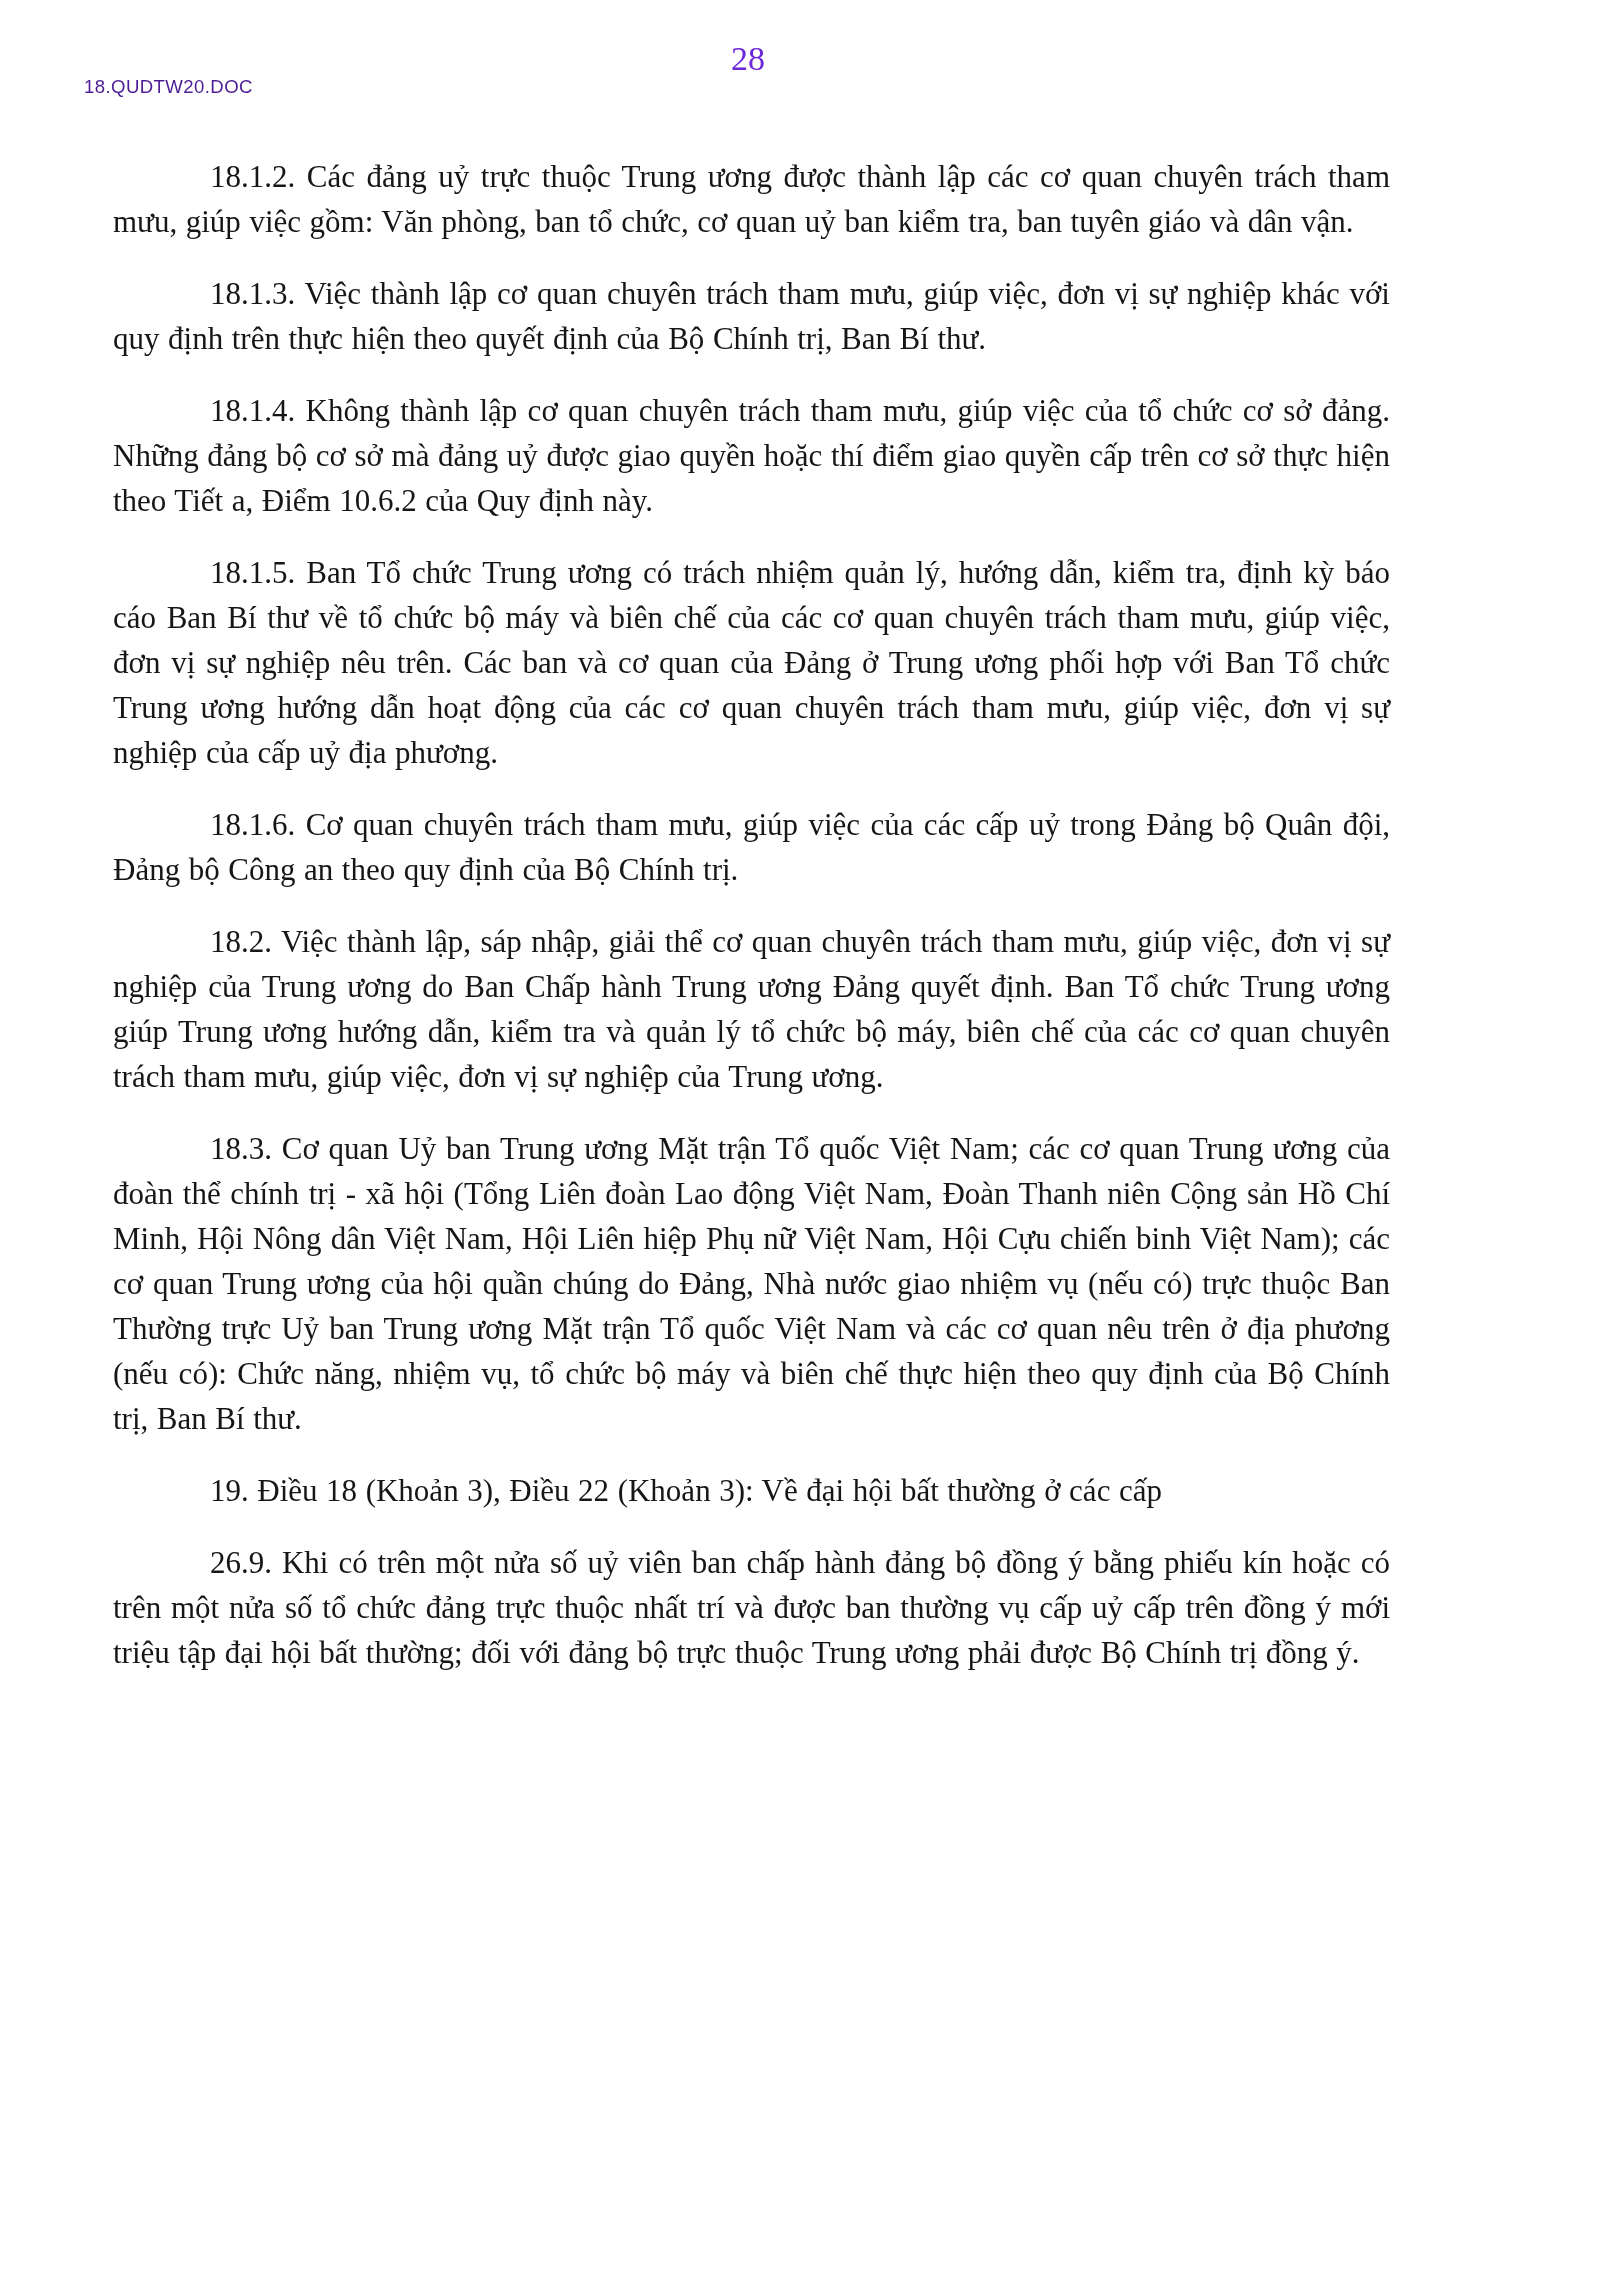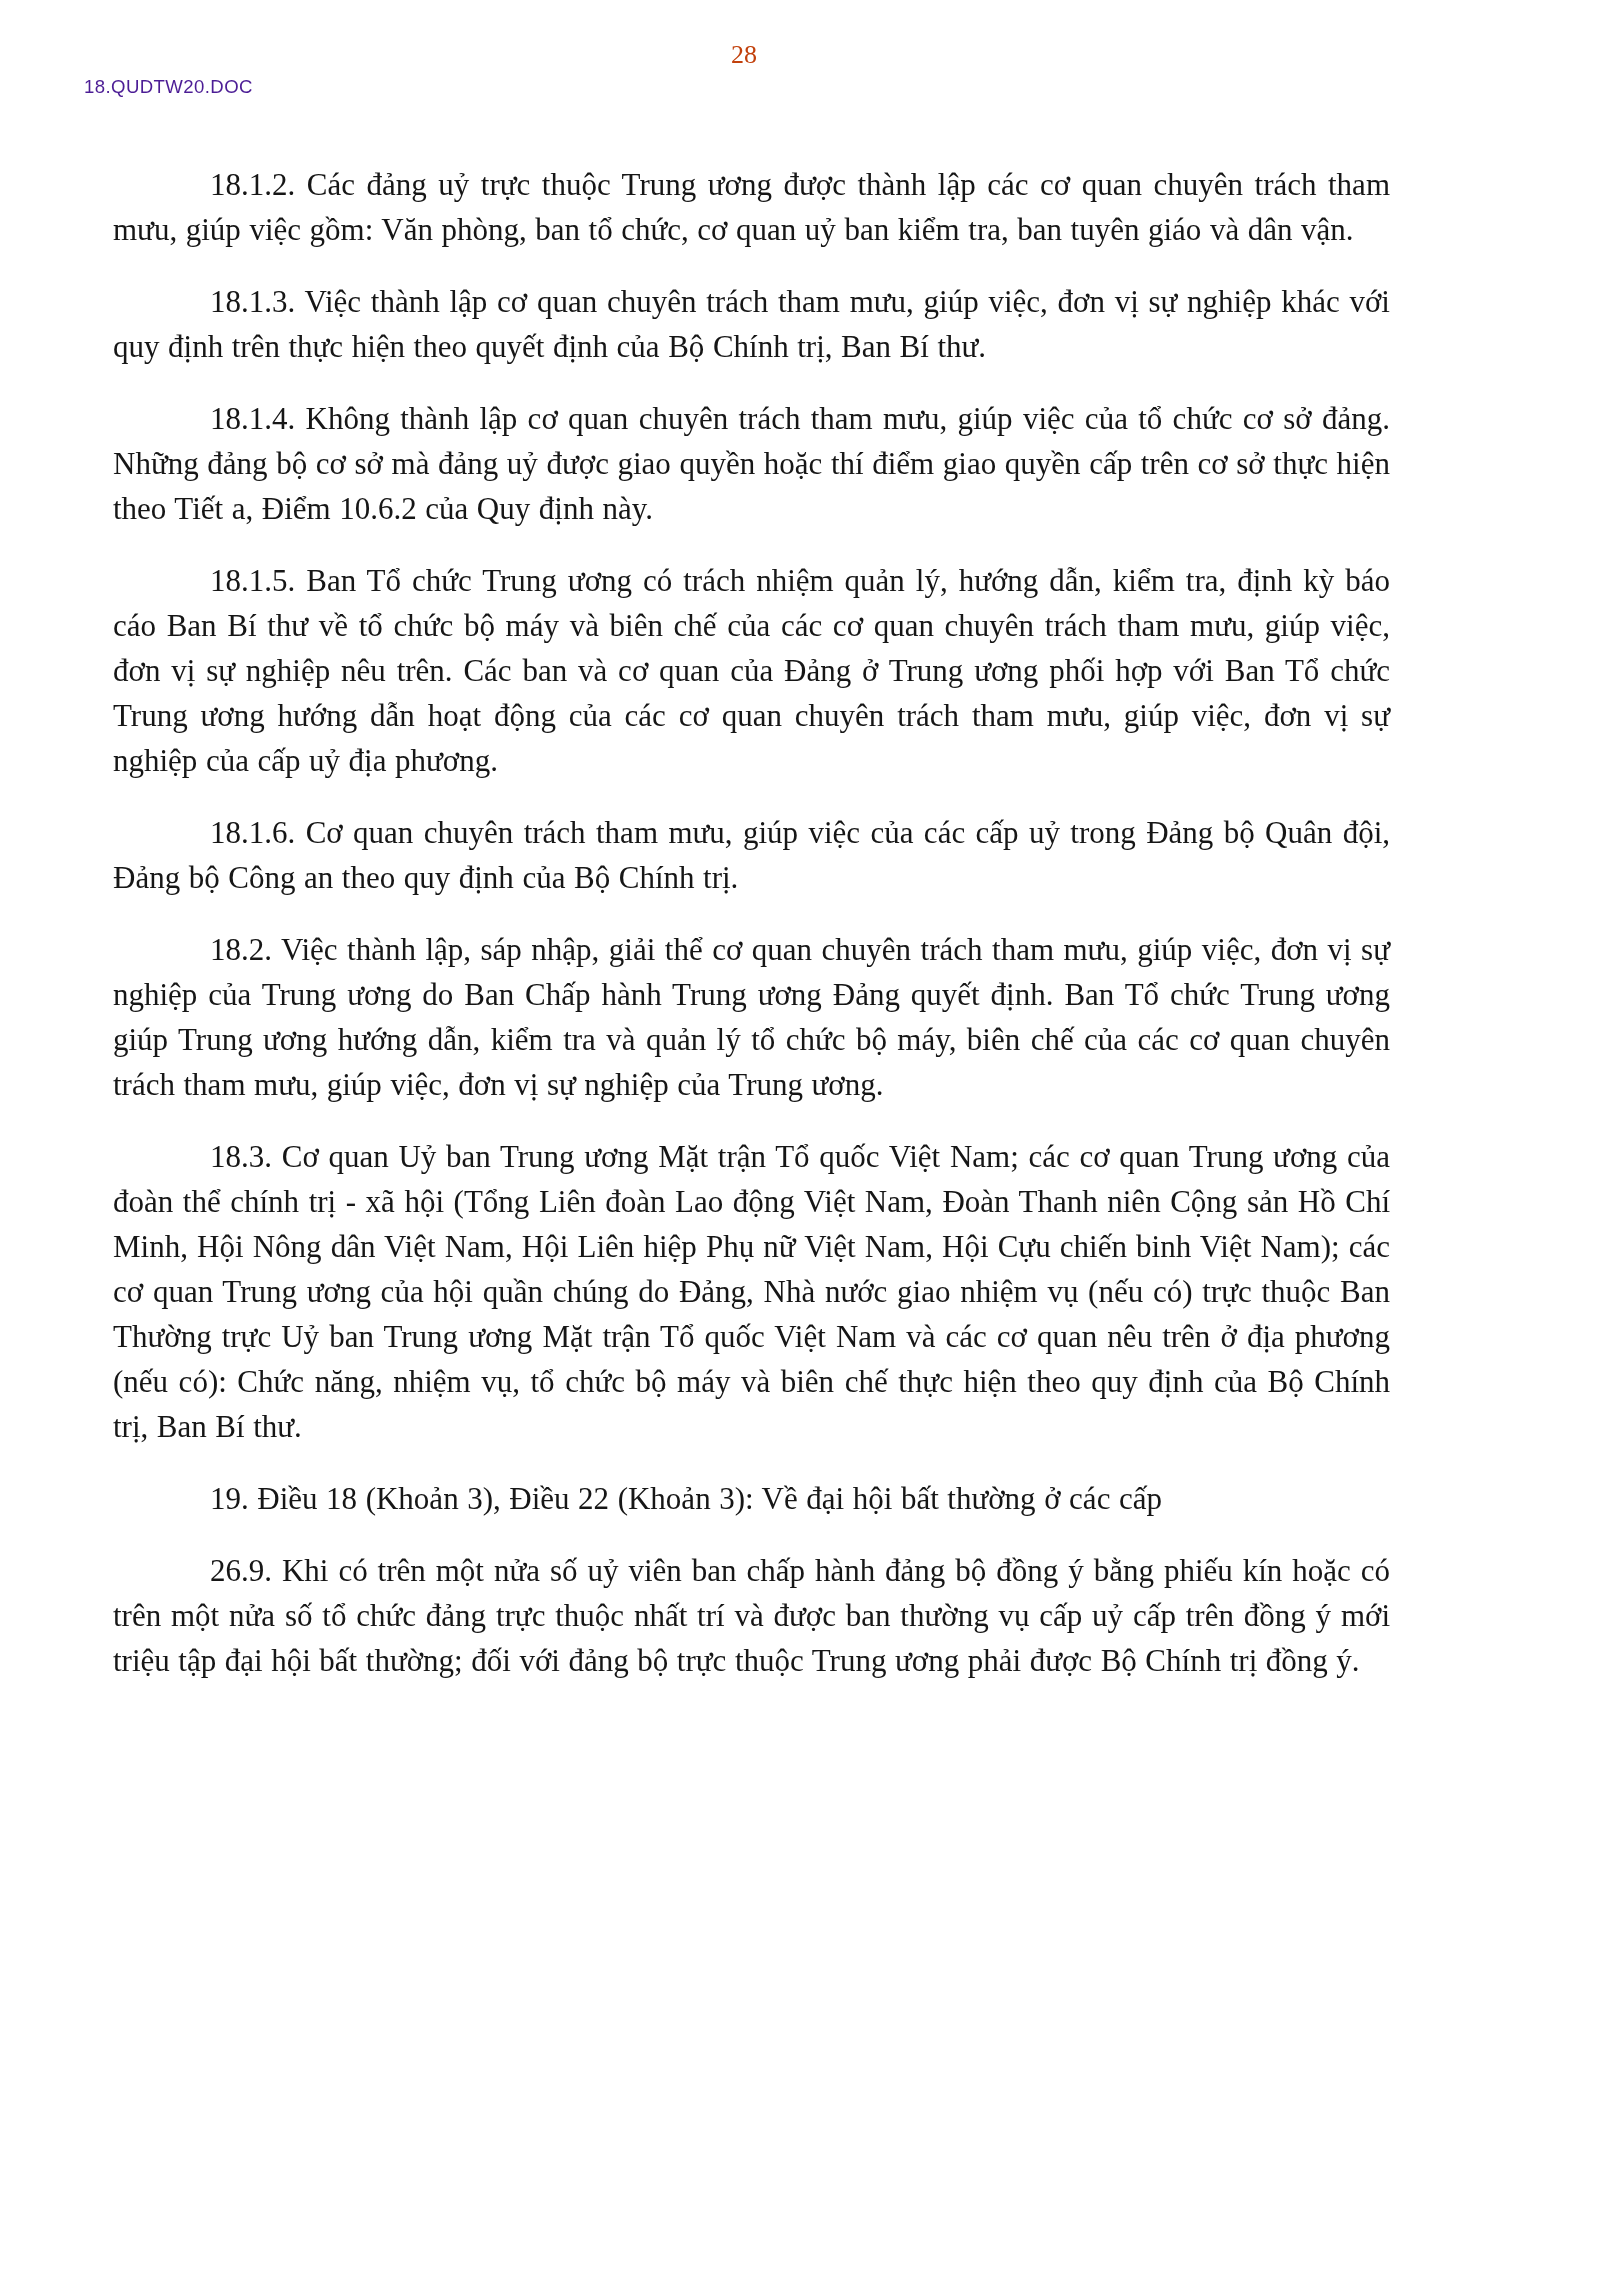--- a/index.html
+++ b/index.html
@@ -23,31 +23,31 @@
     font-family: "Liberation Sans", sans-serif;
     font-size: 18.6px;
     font-weight: 500;
     letter-spacing: 0.4px;
     color: #4c1d95;
   }
   .page-number {
     position: absolute;
     top: 40px;
     left: 731px;
-    font-size: 26px;
-    color: #c2410c;
+    font-size: 34px;
+    color: #6d28d9;
   }
   .document-body {
     position: absolute;
     top: 154px;
     left: 113px;
     width: 1277px;
   }
   .para {
-    margin: 8px 0 27px 0;
+    margin: 0 0 27px 0;
     font-size: 31px;
     line-height: 45px;
     text-align: justify;
     text-indent: 97px;
     word-spacing: 0.8px;
   }
   .para.bold {
     font-weight: normal;
   }
 </style>

